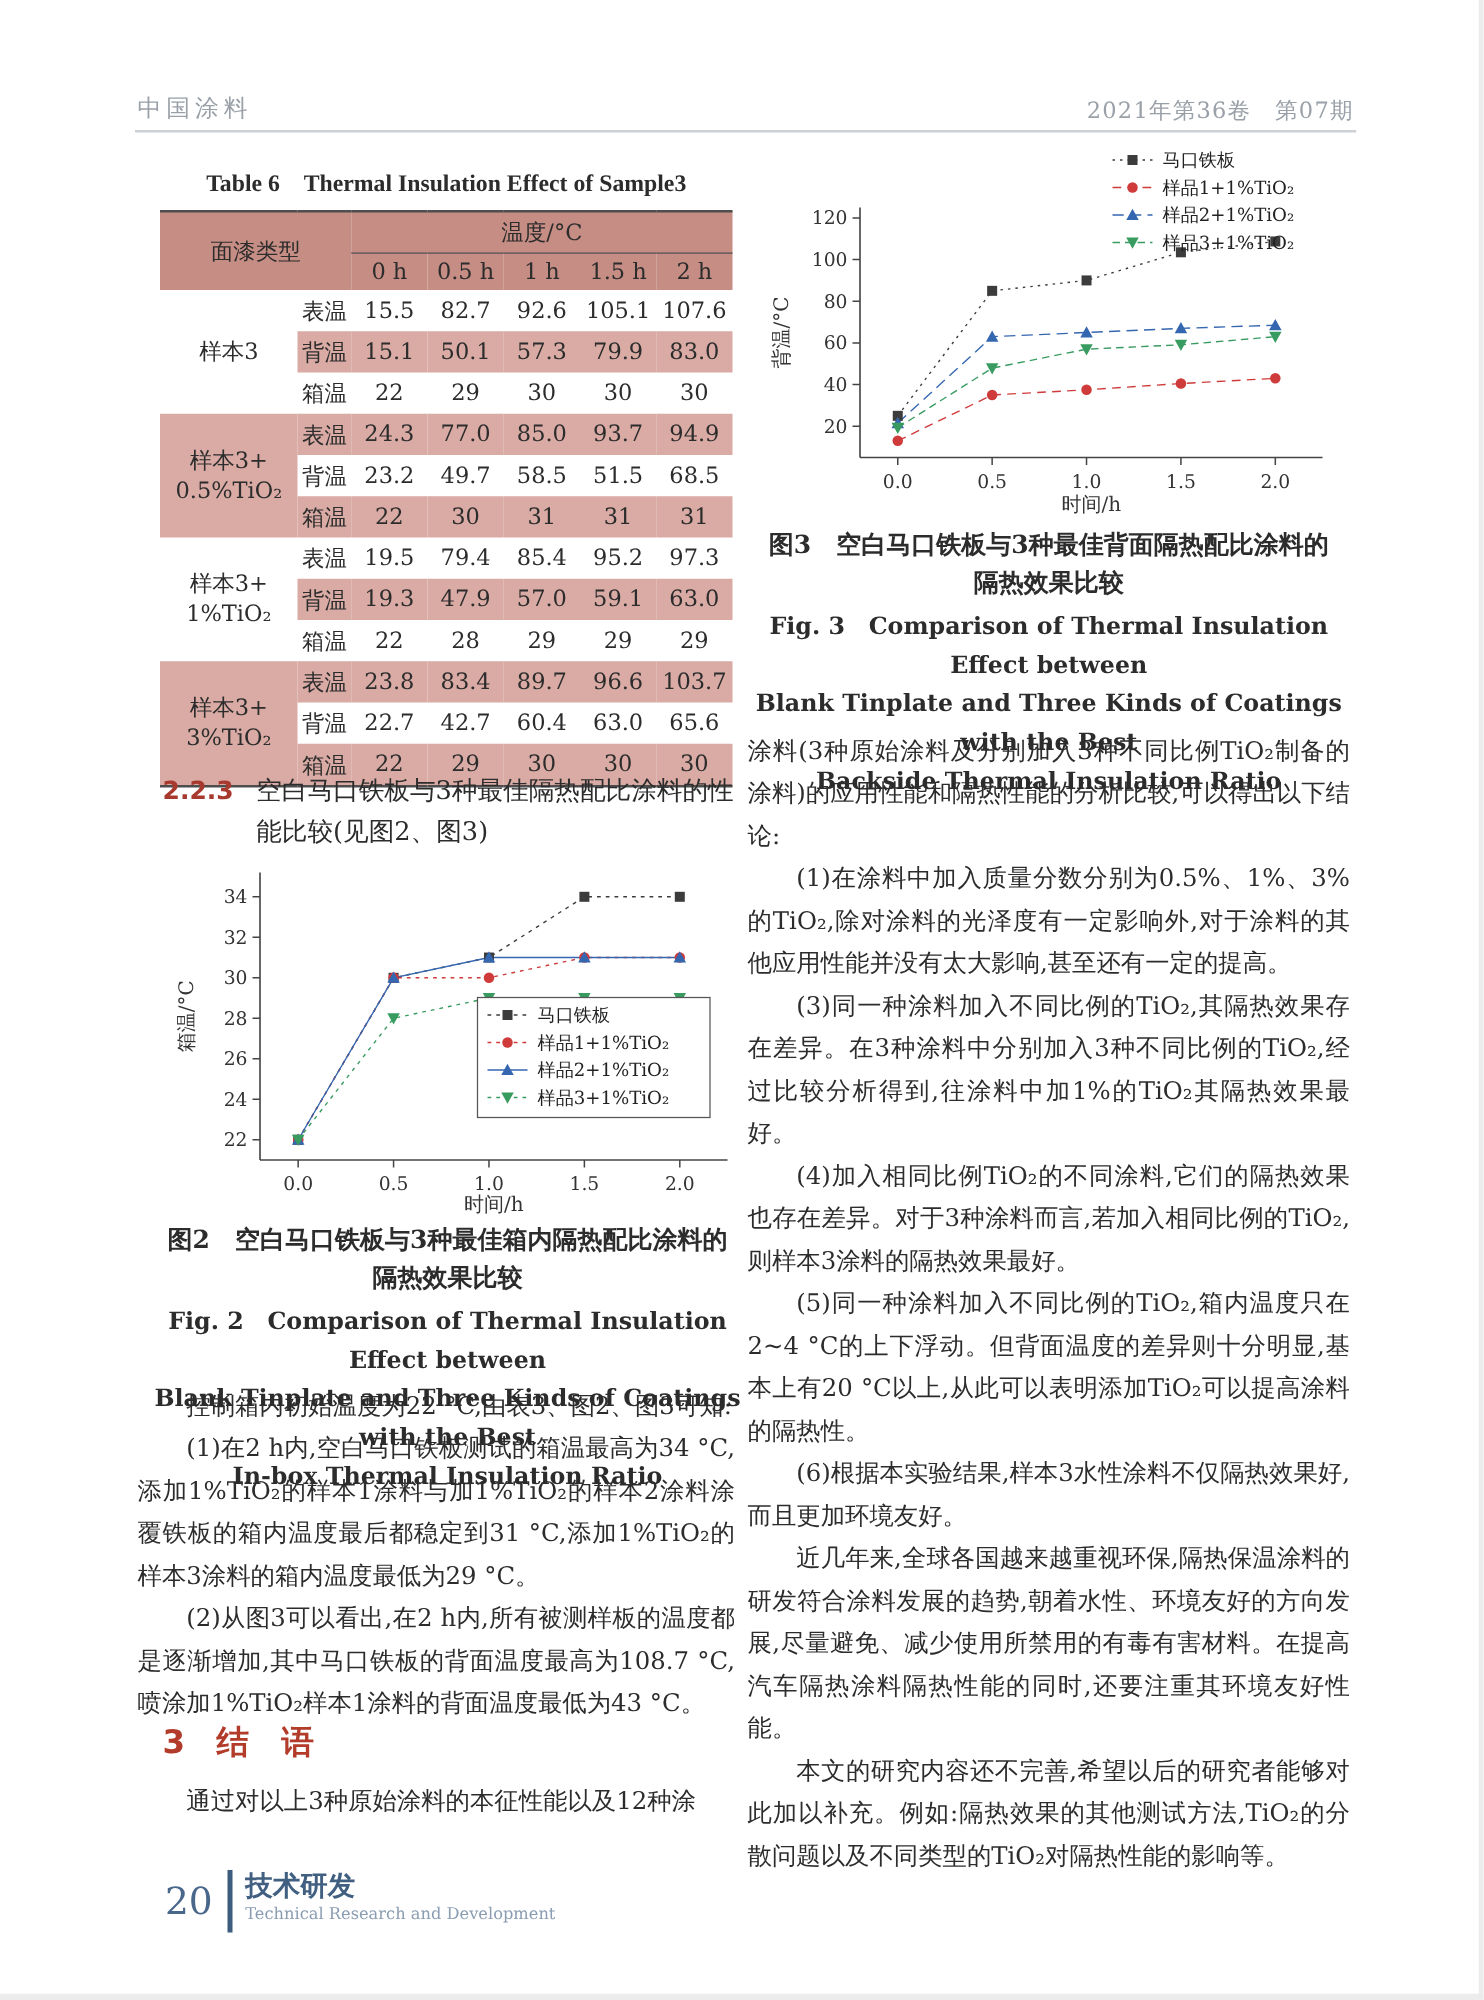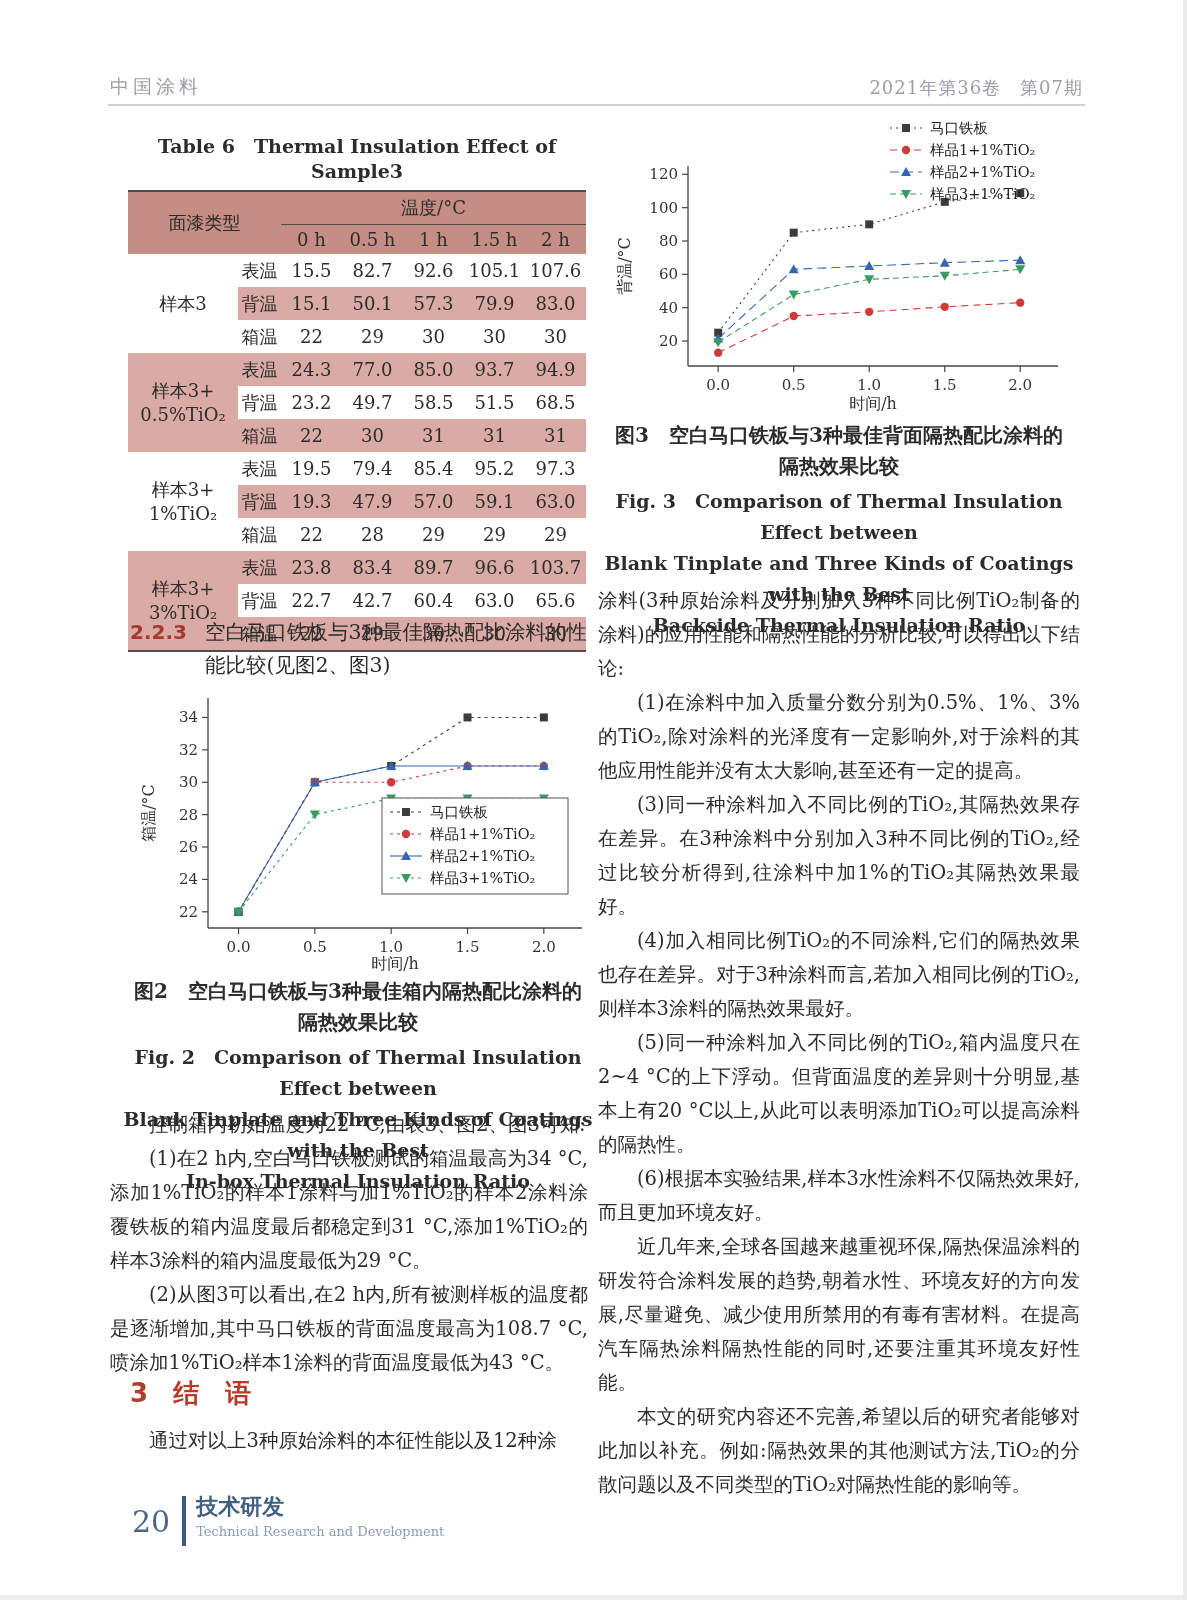--- a/index.html
+++ b/index.html
@@ -6,21 +6,21 @@
   .page{position:relative;width:1187px;height:1600px;background:#ffffff;margin:0 auto;
         font-family:"DejaVu Serif","Liberation Serif",serif;color:#2c2c2c;overflow:hidden;}
   .abs{position:absolute;}
   
   .hdr-journal{left:110px;top:74px;font-size:19px;color:#9aa0a8;letter-spacing:4px;}
   .hdr-issue{top:76px;right:104px;font-size:18px;color:#9aa0a8;letter-spacing:1px;}
   .hdr-rule{left:108px;right:102px;top:104px;height:2px;background:#cdd0d4;}
   
   .tblock{left:128px;top:134px;width:458px;}
   .t-title-cn{text-align:center;font-weight:bold;font-size:20px;margin:0 0 6px 0;}
-  .t-title-en{text-align:center;font-weight:bold;font-size:19px;margin:0 0 8px 0;}
+  .t-title-en{text-align:center;font-weight:bold;font-size:19px;margin:0 0 8px 0;font-family:Liberation Serif, serif;}
   table.t6{border-collapse:collapse;width:458px;border-top:2px solid #4e4e4e;border-bottom:2px solid #4e4e4e;
            font-size:18px;}
   table.t6 th{background:#c68d84;font-weight:normal;font-size:18px;padding:4px 2px;}
   table.t6 th.temp{border-bottom:1px solid #4e4e4e;}
   table.t6 td{text-align:center;padding:4.5px 2px;}
   table.t6 .glabel{white-space:pre-line;line-height:24px;}
   table.t6 .pink{background:#d9aba4;}
   
   .caption{white-space:pre-line;text-align:center;}
   .cap-cn{font-weight:bold;font-size:20px;line-height:31px;margin:0;}
@@ -36,21 +36,21 @@
   .col{font-size:19.5px;line-height:34px;}
   .para{margin:0;text-align:justify;}
   .ind{text-indent:2em;}
   
   svg text{font-family:"DejaVu Serif","Liberation Serif",serif;}
   
   .foot{left:132px;top:1496px;display:flex;align-items:flex-start;}
   .foot .pno{font-size:30px;color:#49678b;margin-right:12px;line-height:52px;}
   .foot .bar{width:4px;height:50px;background:#3d5c7e;margin-right:10px;}
   .foot .cn{font-size:22px;font-weight:bold;color:#415f80;
-            font-family:Liberation Mono, monospace;line-height:26px;}
+            font-family:Liberation Serif, serif;line-height:26px;}
   .foot .en{font-size:13px;color:#8a9cb2;line-height:20px;}
   .edge-r{right:0;top:0;width:4px;height:1600px;background:#ececec;}
   .edge-b{left:0;bottom:0;width:1187px;height:5px;background:#ececec;}
 </style>
 </head>
 <body>
 
 <div class="page">
 
   <div class="abs hdr-journal">中国涂料</div>

